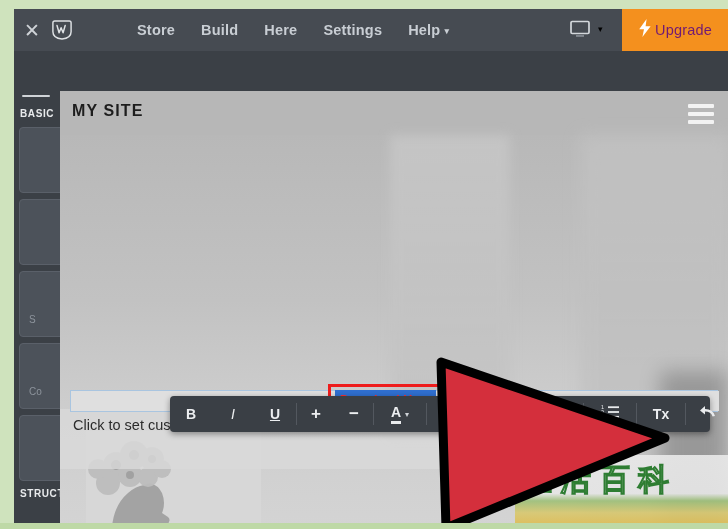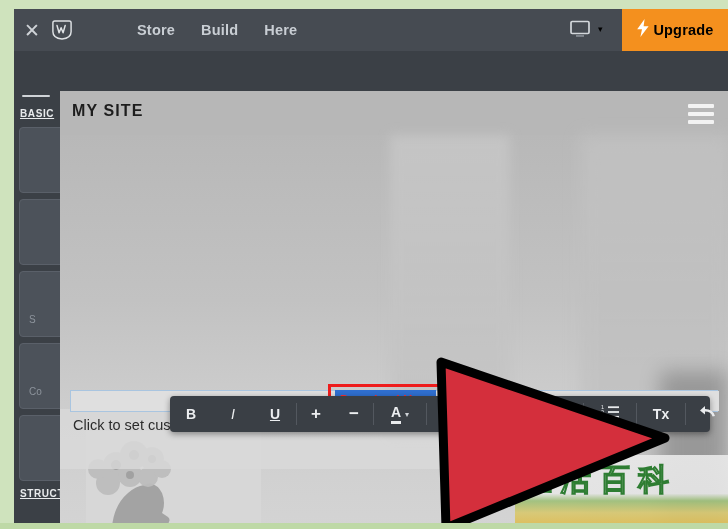--- a/index.html
+++ b/index.html
@@ -24,26 +24,26 @@
   #closeIcon{color:#cfd3d7;font-size:19px;line-height:1;cursor:pointer;font-weight:300;}
   #weeblyLogo{width:22px;height:20px;}
   .navtabs{position:absolute;left:110px;top:0;height:42px;display:flex;align-items:center;gap:0px;}
   .navtab{color:#c9ced4;font-size:14.5px;font-weight:bold;padding:6px 13px;border-radius:3px;cursor:pointer;white-space:nowrap;letter-spacing:.2px;}
   .navtab.active{background:#2f343a;color:#ffffff;}
   .caret{display:inline-block;margin-left:4px;font-size:9px;vertical-align:middle;}
   #deviceBtn{position:absolute;left:556px;top:11px;display:flex;align-items:center;gap:4px;cursor:pointer;}
   #deviceBtn svg{display:block;}
   #upgradeBtn{position:absolute;right:0px;top:0px;width:106px;height:42px;background:#f4901e;
     display:flex;align-items:center;justify-content:center;gap:3px;cursor:pointer;}
-  #upgradeBtn .uplabel{color:#000000;font-size:14.5px;font-weight:bold;letter-spacing:.2px;}
+  #upgradeBtn .uplabel{color:#701a75;font-size:14.5px;font-weight:normal;letter-spacing:.2px;}
   #boltIcon{display:block;}
 
   
   #sidebar{position:absolute;left:0;top:42px;width:46px;height:478px;background:#3b4046;overflow:hidden;}
-  .side-sec-label{color:#e8eaec;font-size:10px;font-weight:bold;letter-spacing:.6px;position:absolute;left:6px;text-decoration:underline;}
+  .side-sec-label{color:#e8eaec;font-size:10px;font-weight:bold;letter-spacing:.6px;position:absolute;left:6px;}
   #sideDivider{position:absolute;left:8px;top:44px;width:28px;height:2px;background:#cfd3d7;border-radius:1px;}
   .tile{position:absolute;left:5px;width:54px;height:64px;background:#4c525a;border-radius:4px;border:1px solid #5a6069;}
   .tile-cap{position:absolute;left:9px;color:#8d949c;font-size:10px;}
 
   
   #canvas{position:absolute;left:46px;top:42px;width:722px;height:478px;overflow:hidden;background:#b9b9b9;margin-top:40px;}
   #siteHeaderBand{position:absolute;left:0;top:0;width:668px;height:44px;background:#b7b7b7;}
   #siteTitle{position:absolute;left:12px;top:11px;color:#1d1d1d;font-size:16px;font-weight:bold;letter-spacing:1.1px;}
   #hamburger{position:absolute;right:14px;top:13px;width:26px;cursor:pointer;}
   #hamburger span{display:block;height:4px;background:#f3f3f3;border-radius:1px;margin-bottom:4px;}
@@ -109,20 +109,26 @@
 
       <div class="navtabs">
         <div class="navtab">
           <span>Store</span>
         </div>
         <div class="navtab">
           <span>Build</span>
         </div>
         <div class="navtab">
           <span>Here</span>
+        </div>
+        <div class="navtab">
+          <span>Settings</span>
+        </div>
+        <div class="navtab">
+          <span>Help</span><span class="caret">▾</span>
         </div>
       </div>
 
       <div id="deviceBtn">
         <span>
           <svg width="20" height="18" viewBox="0 0 20 18">
             <rect x="1" y="1.5" width="18" height="12" rx="1.2" fill="none" stroke="#d3d7db" stroke-width="1.7"></rect>
             <rect x="6" y="15.2" width="8" height="1.5" fill="#8f969d"></rect>
           </svg>
         </span>

